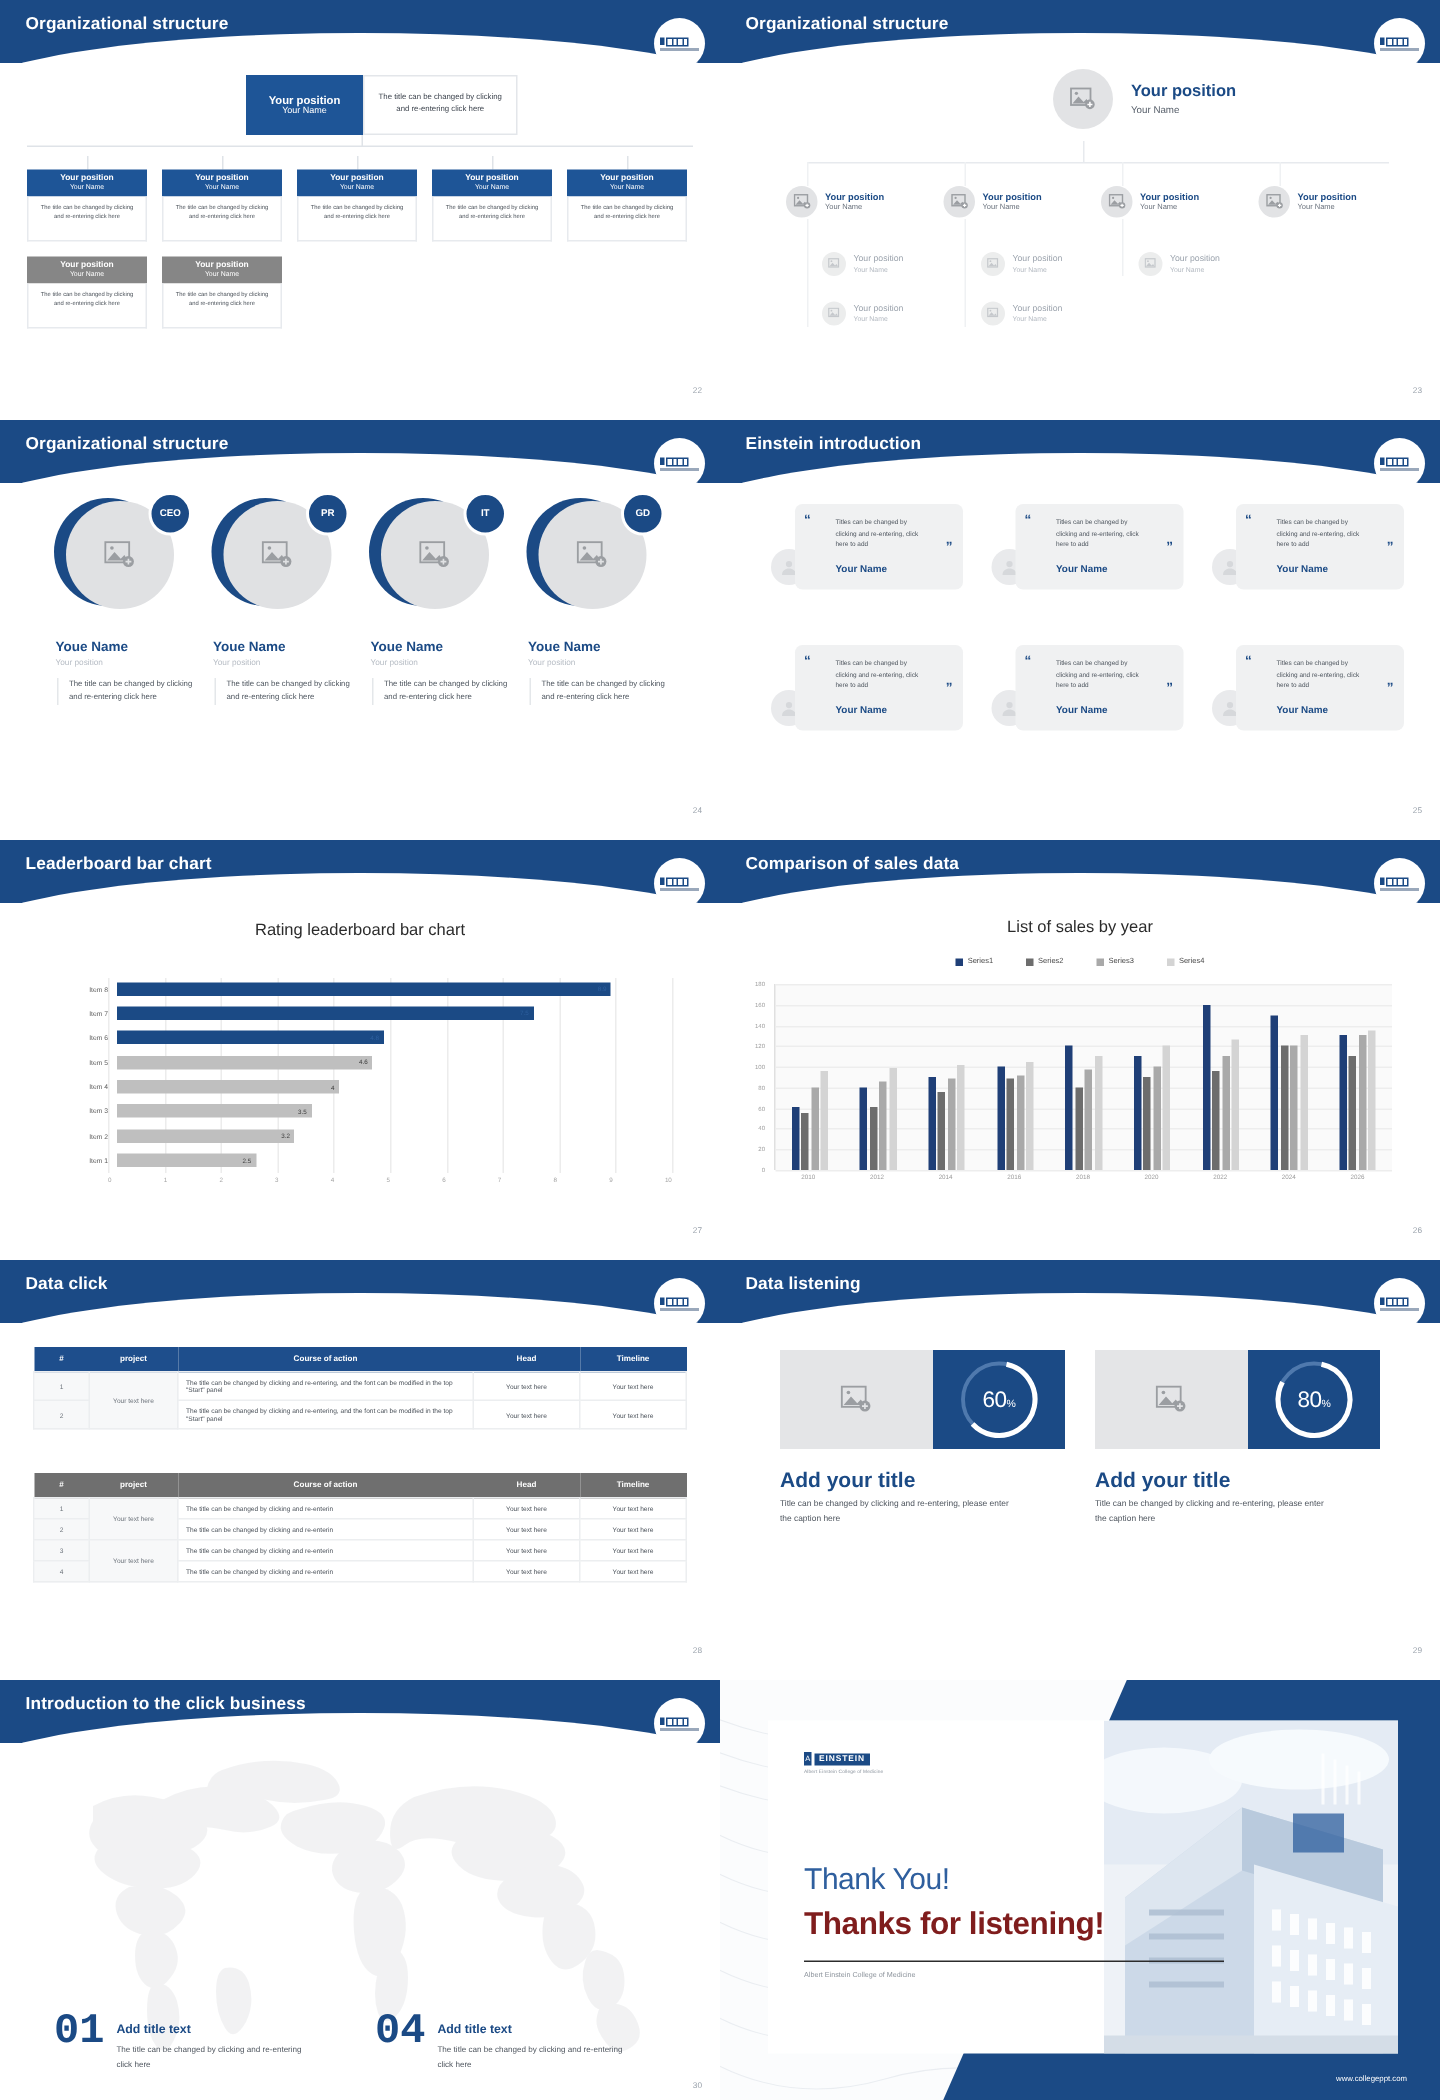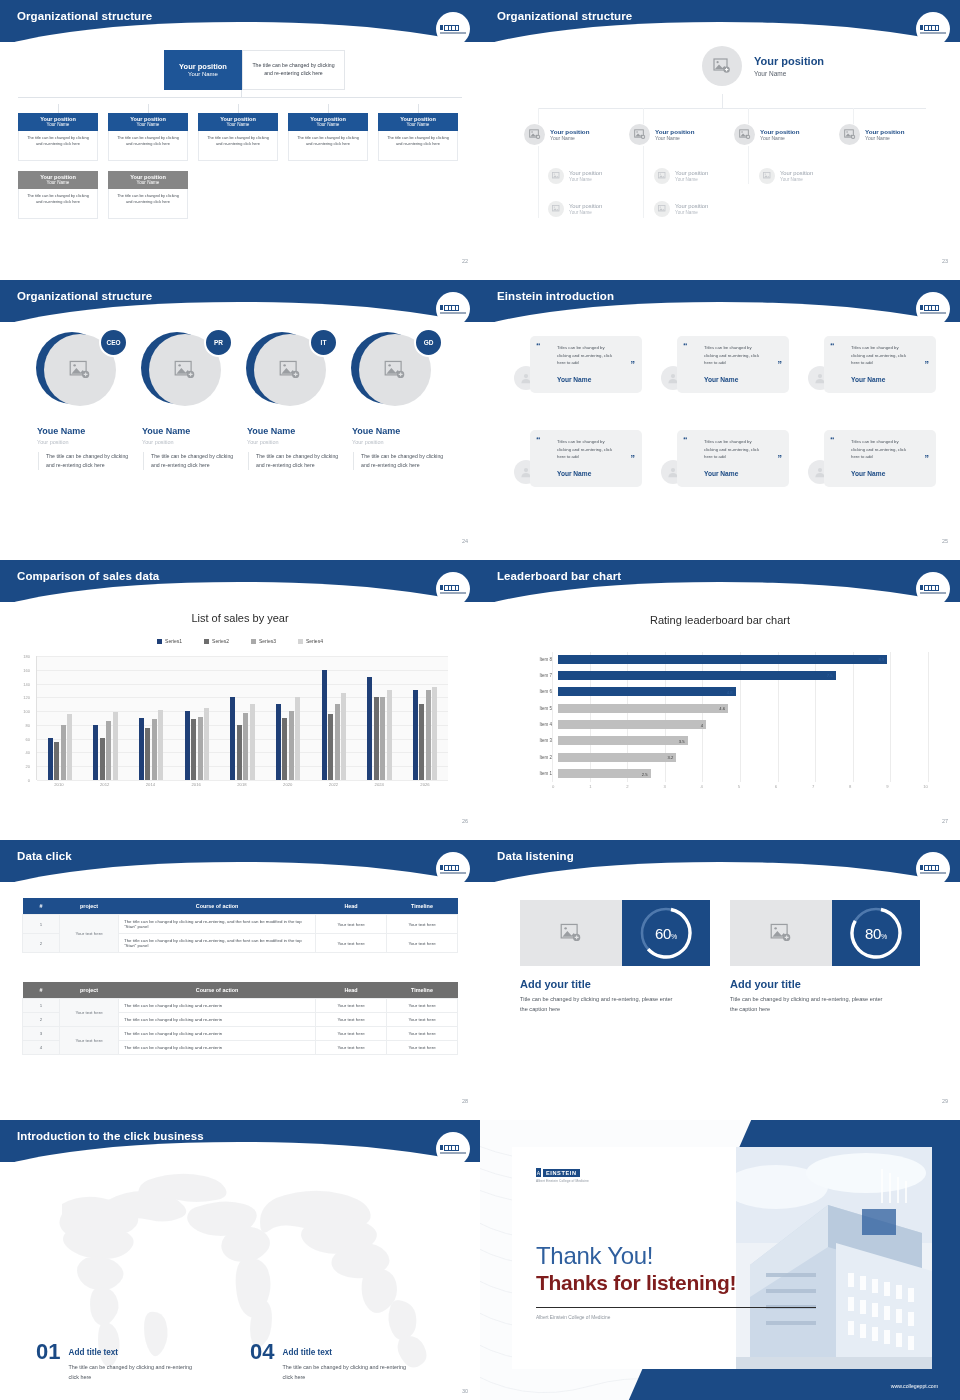--- a/index.html
+++ b/index.html
@@ -129,42 +129,42 @@
   .tbl td.act{}
   .tbl td.hd{width:60px;text-align:center;}
   .tbl td.tl{width:60px;text-align:center;}
 
   
   .dc{position:absolute;top:60px;}
   .dc .imgbox{width:102px;height:66px;background:#e4e5e7;display:inline-flex;align-items:center;justify-content:center;vertical-align:top;}
   .dc .ring{width:88px;height:66px;background:#1b4a85;display:inline-flex;align-items:center;justify-content:center;vertical-align:top;position:relative;}
   .dc .ring .pct{position:relative;z-index:2;color:#fff;font-size:15px;font-weight:300;letter-spacing:-.3px;}
   .dc .ring .pct small{font-size:7px;}
-  .dc .t{margin-top:12px;font-size:11px;font-weight:bold;color:#1b4a85;}
+  .dc .t{margin-top:12px;font-size:14px;font-weight:bold;color:#1b4a85;}
   .dc .d{margin-top:4px;font-size:5.6px;color:#4f565f;line-height:1.8;width:160px;}
 
   
   .map{position:absolute;left:0;top:42px;width:480px;height:238px;overflow:hidden;opacity:.5;}
   .gb{position:absolute;display:flex;align-items:flex-start;gap:8px;}
-  .gb .num{font-size:22px;font-weight:bold;color:#1b4a85;line-height:.9;}
+  .gb .num{font-size:28px;font-weight:bold;color:#1b4a85;line-height:.9;font-family:Liberation Mono, monospace;}
   .gb .tt{font-size:8.2px;font-weight:bold;color:#1b4a85;margin-top:6px;}
   .gb .dd{font-size:5.4px;color:#4f565f;line-height:1.9;margin-top:5px;width:132px;}
 
   
   .ty{position:absolute;left:0;top:0;width:480px;height:280px;background:#fbfcfd;overflow:hidden;}
   .ty .bluebg{position:absolute;right:0;top:0;width:360px;height:280px;background:#1b4a85;clip-path:polygon(42% 0,100% 0,100% 100%,8% 100%);}
   .ty .topo{position:absolute;left:0;top:0;width:480px;height:280px;opacity:.6;}
   .ty .card{position:absolute;left:32px;top:27px;width:420px;height:222px;background:#ffffff;overflow:hidden;}
   .ty .photo{position:absolute;right:0;top:0;width:196px;height:222px;overflow:hidden;}
   .ty .logo{position:absolute;left:24px;top:21px;}
   .ty .logo .lg{display:flex;align-items:center;gap:2px;}
   .ty .logo .lg .c{width:5px;height:9px;background:#1b4a85;color:#fff;font-size:5px;display:flex;align-items:center;justify-content:center;}
   .ty .logo .lg .w{background:#1b4a85;color:#fff;font-size:5.6px;font-weight:bold;letter-spacing:.6px;padding:1px 3px;}
   .ty .logo .sub{font-size:3.2px;color:#8b939d;margin-top:2px;letter-spacing:.1px;}
-  .ty .h1{position:absolute;left:24px;top:95px;font-size:24px;color:#2f5f9e;font-weight:400;letter-spacing:-.3px;}
+  .ty .h1{position:absolute;left:24px;top:95px;font-size:20px;color:#2f5f9e;font-weight:400;letter-spacing:-.3px;}
   .ty .h2{position:absolute;left:24px;top:124px;font-size:21px;color:#7f1d1d;font-weight:bold;letter-spacing:-.3px;}
   .ty .rule{position:absolute;left:24px;top:160px;width:280px;height:1px;background:#2c2c2c;}
   .ty .sub2{position:absolute;left:24px;top:168px;font-size:4.8px;color:#8e959d;}
   .ty .url{position:absolute;right:22px;bottom:11px;font-size:5.2px;color:#ffffff;}
 </style>
 </head>
 <body>
 
 <div class="page">
 <div class="grid">
@@ -629,20 +629,135 @@
         <div class="q close">”</div>
         <div class="qt">Titles can be changed by clicking and re-entering, click here to add</div>
         <div class="nm">Your Name</div>
       </div>
     </div>
 
     <div class="pagenum">25</div>
   </div>
 
   <div class="gap"></div>
+
+  <div class="slide">
+    <div class="band"></div>
+    <div class="slide-title">Leaderboard bar chart</div>
+    <div class="badge">
+      <div class="mark">
+            <div class="row1">
+              <div class="sq"></div>
+              <div class="wbox">
+                <i></i>
+                <i></i>
+                <i></i>
+                <i></i>
+              </div>
+            </div>
+            <div class="sub"></div>
+          </div>
+    </div>
+
+    <div class="chart-title" style="top:54px">Rating leaderboard bar chart</div>
+    <div class="lbgrid" id="lb-grid">
+          <i style="left: 0%;"></i>
+          <i style="left: 10%;"></i>
+          <i style="left: 20%;"></i>
+          <i style="left: 30%;"></i>
+          <i style="left: 40%;"></i>
+          <i style="left: 50%;"></i>
+          <i style="left: 60%;"></i>
+          <i style="left: 70%;"></i>
+          <i style="left: 80%;"></i>
+          <i style="left: 90%;"></i>
+          <i style="left: 100%;"></i>
+        </div>
+    <div class="lb" id="lb-rows">
+          <div class="row">
+            <div class="lbl">Item 8</div>
+            <div class="track">
+              <div class="fill" style="width: 89%; background: rgb(27, 74, 133);">
+                <span class="val" style="color: rgb(45, 95, 158);">8.9</span>
+              </div>
+            </div>
+          </div>
+          <div class="row">
+            <div class="lbl">Item 7</div>
+            <div class="track">
+              <div class="fill" style="width: 75%; background: rgb(27, 74, 133);">
+                <span class="val" style="color: rgb(45, 95, 158);">7.5</span>
+              </div>
+            </div>
+          </div>
+          <div class="row">
+            <div class="lbl">Item 6</div>
+            <div class="track">
+              <div class="fill" style="width: 48%; background: rgb(27, 74, 133);">
+                <span class="val" style="color: rgb(45, 95, 158);">4.8</span>
+              </div>
+            </div>
+          </div>
+          <div class="row">
+            <div class="lbl">Item 5</div>
+            <div class="track">
+              <div class="fill" style="width: 46%; background: rgb(191, 191, 191);">
+                <span class="val">4.6</span>
+              </div>
+            </div>
+          </div>
+          <div class="row">
+            <div class="lbl">Item 4</div>
+            <div class="track">
+              <div class="fill" style="width: 40%; background: rgb(191, 191, 191);">
+                <span class="val">4</span>
+              </div>
+            </div>
+          </div>
+          <div class="row">
+            <div class="lbl">Item 3</div>
+            <div class="track">
+              <div class="fill" style="width: 35%; background: rgb(191, 191, 191);">
+                <span class="val">3.5</span>
+              </div>
+            </div>
+          </div>
+          <div class="row">
+            <div class="lbl">Item 2</div>
+            <div class="track">
+              <div class="fill" style="width: 32%; background: rgb(191, 191, 191);">
+                <span class="val">3.2</span>
+              </div>
+            </div>
+          </div>
+          <div class="row">
+            <div class="lbl">Item 1</div>
+            <div class="track">
+              <div class="fill" style="width: 25%; background: rgb(191, 191, 191);">
+                <span class="val">2.5</span>
+              </div>
+            </div>
+          </div>
+        </div>
+    <div class="lbx" id="lb-xaxis">
+          <span>0</span>
+          <span>1</span>
+          <span>2</span>
+          <span>3</span>
+          <span>4</span>
+          <span>5</span>
+          <span>6</span>
+          <span>7</span>
+          <span>8</span>
+          <span>9</span>
+          <span>10</span>
+        </div>
+
+    <div class="pagenum">27</div>
+  </div>
 
   <div class="slide">
     <div class="band"></div>
     <div class="slide-title">Comparison of sales data</div>
     <div class="badge">
       <div class="mark">
             <div class="row1">
               <div class="sq"></div>
               <div class="wbox">
                 <i></i>
@@ -762,135 +877,20 @@
           <span>2014</span>
           <span>2016</span>
           <span>2018</span>
           <span>2020</span>
           <span>2022</span>
           <span>2024</span>
           <span>2026</span>
         </div>
 
     <div class="pagenum">26</div>
-  </div>
-
-  <div class="slide">
-    <div class="band"></div>
-    <div class="slide-title">Leaderboard bar chart</div>
-    <div class="badge">
-      <div class="mark">
-            <div class="row1">
-              <div class="sq"></div>
-              <div class="wbox">
-                <i></i>
-                <i></i>
-                <i></i>
-                <i></i>
-              </div>
-            </div>
-            <div class="sub"></div>
-          </div>
-    </div>
-
-    <div class="chart-title" style="top:54px">Rating leaderboard bar chart</div>
-    <div class="lbgrid" id="lb-grid">
-          <i style="left: 0%;"></i>
-          <i style="left: 10%;"></i>
-          <i style="left: 20%;"></i>
-          <i style="left: 30%;"></i>
-          <i style="left: 40%;"></i>
-          <i style="left: 50%;"></i>
-          <i style="left: 60%;"></i>
-          <i style="left: 70%;"></i>
-          <i style="left: 80%;"></i>
-          <i style="left: 90%;"></i>
-          <i style="left: 100%;"></i>
-        </div>
-    <div class="lb" id="lb-rows">
-          <div class="row">
-            <div class="lbl">Item 8</div>
-            <div class="track">
-              <div class="fill" style="width: 89%; background: rgb(27, 74, 133);">
-                <span class="val" style="color: rgb(45, 95, 158);">8.9</span>
-              </div>
-            </div>
-          </div>
-          <div class="row">
-            <div class="lbl">Item 7</div>
-            <div class="track">
-              <div class="fill" style="width: 75%; background: rgb(27, 74, 133);">
-                <span class="val" style="color: rgb(45, 95, 158);">7.5</span>
-              </div>
-            </div>
-          </div>
-          <div class="row">
-            <div class="lbl">Item 6</div>
-            <div class="track">
-              <div class="fill" style="width: 48%; background: rgb(27, 74, 133);">
-                <span class="val" style="color: rgb(45, 95, 158);">4.8</span>
-              </div>
-            </div>
-          </div>
-          <div class="row">
-            <div class="lbl">Item 5</div>
-            <div class="track">
-              <div class="fill" style="width: 46%; background: rgb(191, 191, 191);">
-                <span class="val">4.6</span>
-              </div>
-            </div>
-          </div>
-          <div class="row">
-            <div class="lbl">Item 4</div>
-            <div class="track">
-              <div class="fill" style="width: 40%; background: rgb(191, 191, 191);">
-                <span class="val">4</span>
-              </div>
-            </div>
-          </div>
-          <div class="row">
-            <div class="lbl">Item 3</div>
-            <div class="track">
-              <div class="fill" style="width: 35%; background: rgb(191, 191, 191);">
-                <span class="val">3.5</span>
-              </div>
-            </div>
-          </div>
-          <div class="row">
-            <div class="lbl">Item 2</div>
-            <div class="track">
-              <div class="fill" style="width: 32%; background: rgb(191, 191, 191);">
-                <span class="val">3.2</span>
-              </div>
-            </div>
-          </div>
-          <div class="row">
-            <div class="lbl">Item 1</div>
-            <div class="track">
-              <div class="fill" style="width: 25%; background: rgb(191, 191, 191);">
-                <span class="val">2.5</span>
-              </div>
-            </div>
-          </div>
-        </div>
-    <div class="lbx" id="lb-xaxis">
-          <span>0</span>
-          <span>1</span>
-          <span>2</span>
-          <span>3</span>
-          <span>4</span>
-          <span>5</span>
-          <span>6</span>
-          <span>7</span>
-          <span>8</span>
-          <span>9</span>
-          <span>10</span>
-        </div>
-
-    <div class="pagenum">27</div>
   </div>
 
   <div class="gap"></div>
 
   <div class="slide">
     <div class="band"></div>
     <div class="slide-title">Data click</div>
     <div class="badge">
       <div class="mark">
             <div class="row1">

